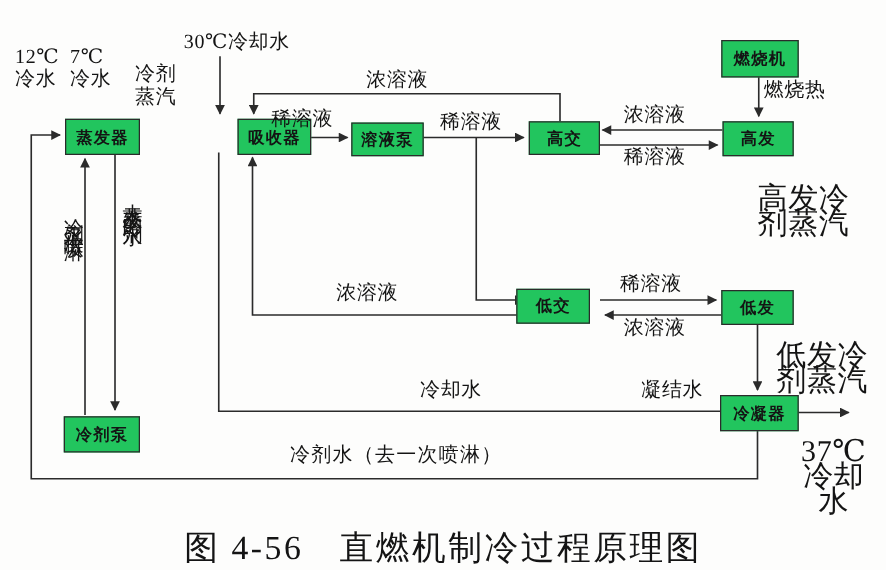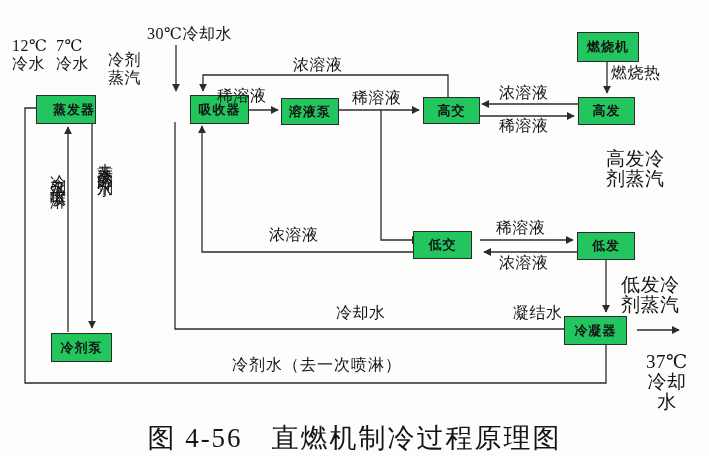--- a/index.html
+++ b/index.html
@@ -10,21 +10,21 @@
   .stage svg{position:absolute;left:0;top:0;z-index:1;}
   .box{
     position:absolute;z-index:2;border:1.6px solid #2b2b2b;background:#22c55e;
     display:flex;align-items:center;justify-content:center;
     font-size:13px;font-weight:bold;letter-spacing:1px;white-space:nowrap;
   }
   .lbl{
     position:absolute;z-index:2;font-size:16px;line-height:18px;
     white-space:pre-line;letter-spacing:0.5px;
   }
-  .lbl.big{font-size:19px;line-height:20px;}
+  .lbl.big{font-size:24px;line-height:20px;}
   .vlbl{
     position:absolute;z-index:2;font-size:16px;letter-spacing:3px;
     writing-mode:vertical-rl;text-orientation:upright;white-space:nowrap;
   }
   .caption{
     position:absolute;z-index:2;left:0;top:420px;width:709px;text-align:center;
     font-size:27px;letter-spacing:2px;
   }
 </style>
 </head>
@@ -52,21 +52,21 @@
       <polyline points="607,60 607,93" marker-end="url(#arr)"></polyline>
       <polyline points="480,240 573,240" marker-end="url(#arr)"></polyline>
       <polyline points="577,252 484,252" marker-end="url(#arr)"></polyline>
       <polyline points="423,252 202,252 202,126" marker-end="url(#arr)"></polyline>
       <polyline points="175,122 175,329 576,329"></polyline>
       <polyline points="606,258 606,312" marker-end="url(#arr)"></polyline>
       <polyline points="637,330 679,330" marker-end="url(#arr)"></polyline>
     </g>
   </svg>
 
-  <div class="box" style="left:36px;top:95px;width:58px;height:27px;justify-content:flex-end;">
+  <div class="box" style="left:52px;top:95px;width:58px;height:27px;">
       <span>蒸发器</span>
     </div>
   <div class="box" style="left:158px;top:95px;width:57px;height:27px;margin-left:32px;">
       <span>吸收器</span>
     </div>
   <div class="box" style="left:281px;top:98px;width:56px;height:25px;">
       <span>溶液泵</span>
     </div>
   <div class="box" style="left:423px;top:97px;width:55px;height:25px;">
       <span>高交</span>
@@ -76,21 +76,21 @@
     </div>
   <div class="box" style="left:577px;top:32px;width:60px;height:28px;">
       <span>燃烧机</span>
     </div>
   <div class="box" style="left:413px;top:231px;width:57px;height:26px;">
       <span>低交</span>
     </div>
   <div class="box" style="left:577px;top:232px;width:56px;height:26px;text-align:center;">
       <span>低发</span>
     </div>
-  <div class="box" style="left:564px;top:316px;width:61px;height:27px;align-items:center;">
+  <div class="box" style="left:576px;top:316px;width:61px;height:27px;align-items:center;">
       <span>冷凝器</span>
     </div>
   <div class="box" style="left:51px;top:333px;width:59px;height:27px;">
       <span>冷剂泵</span>
     </div>
 
   <div class="lbl" style="left:12px;top:37px;">12℃
 冷水</div>
   <div class="lbl" style="left:56px;top:37px;">7℃
 冷水</div>

